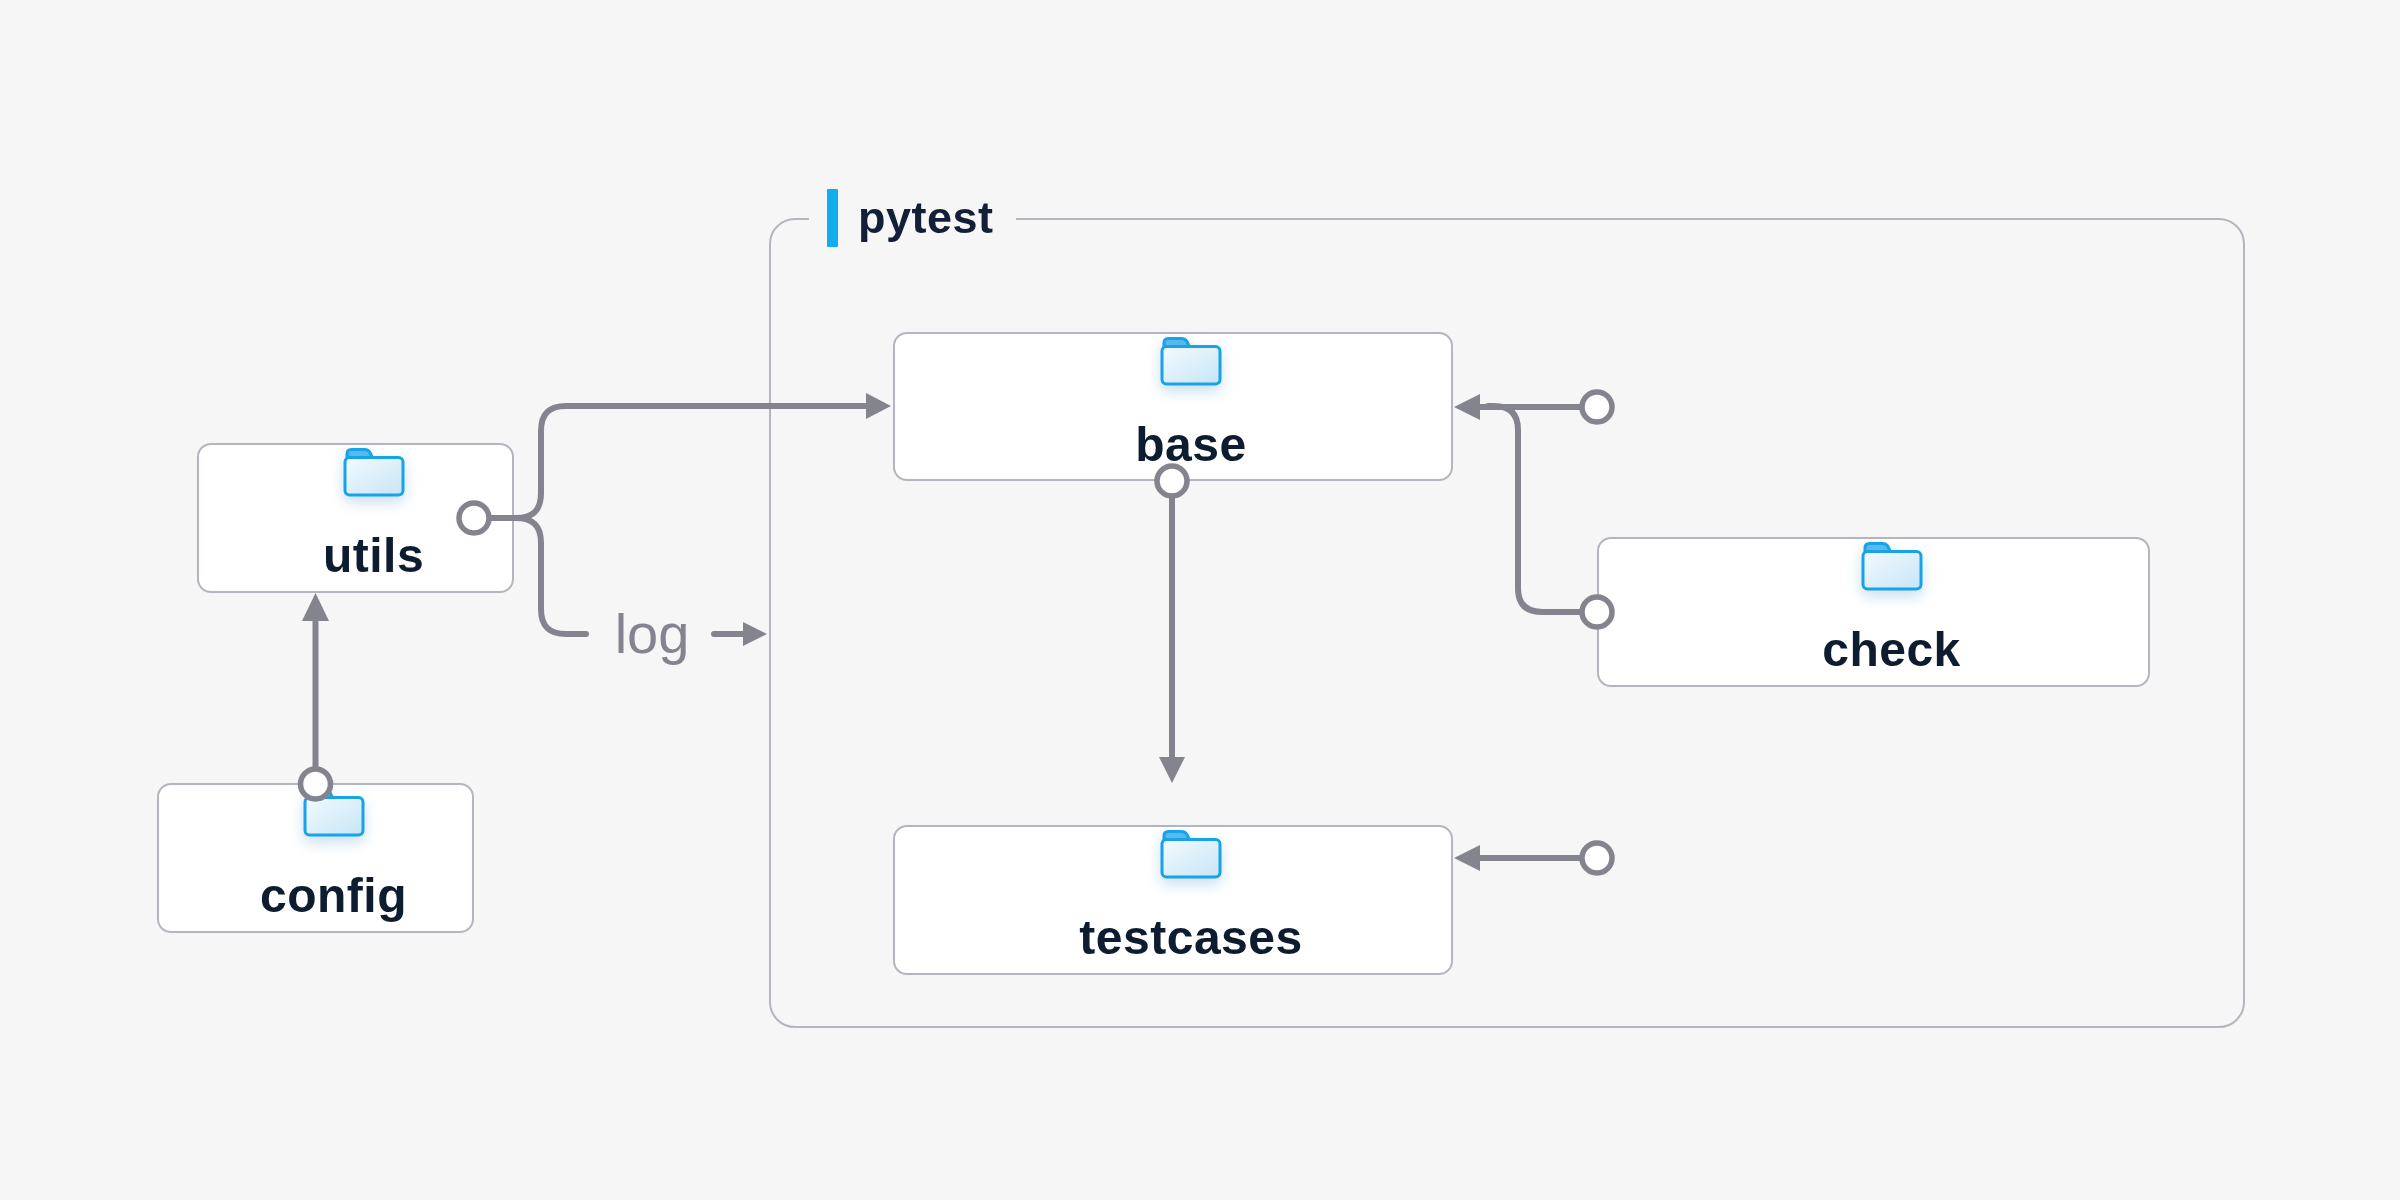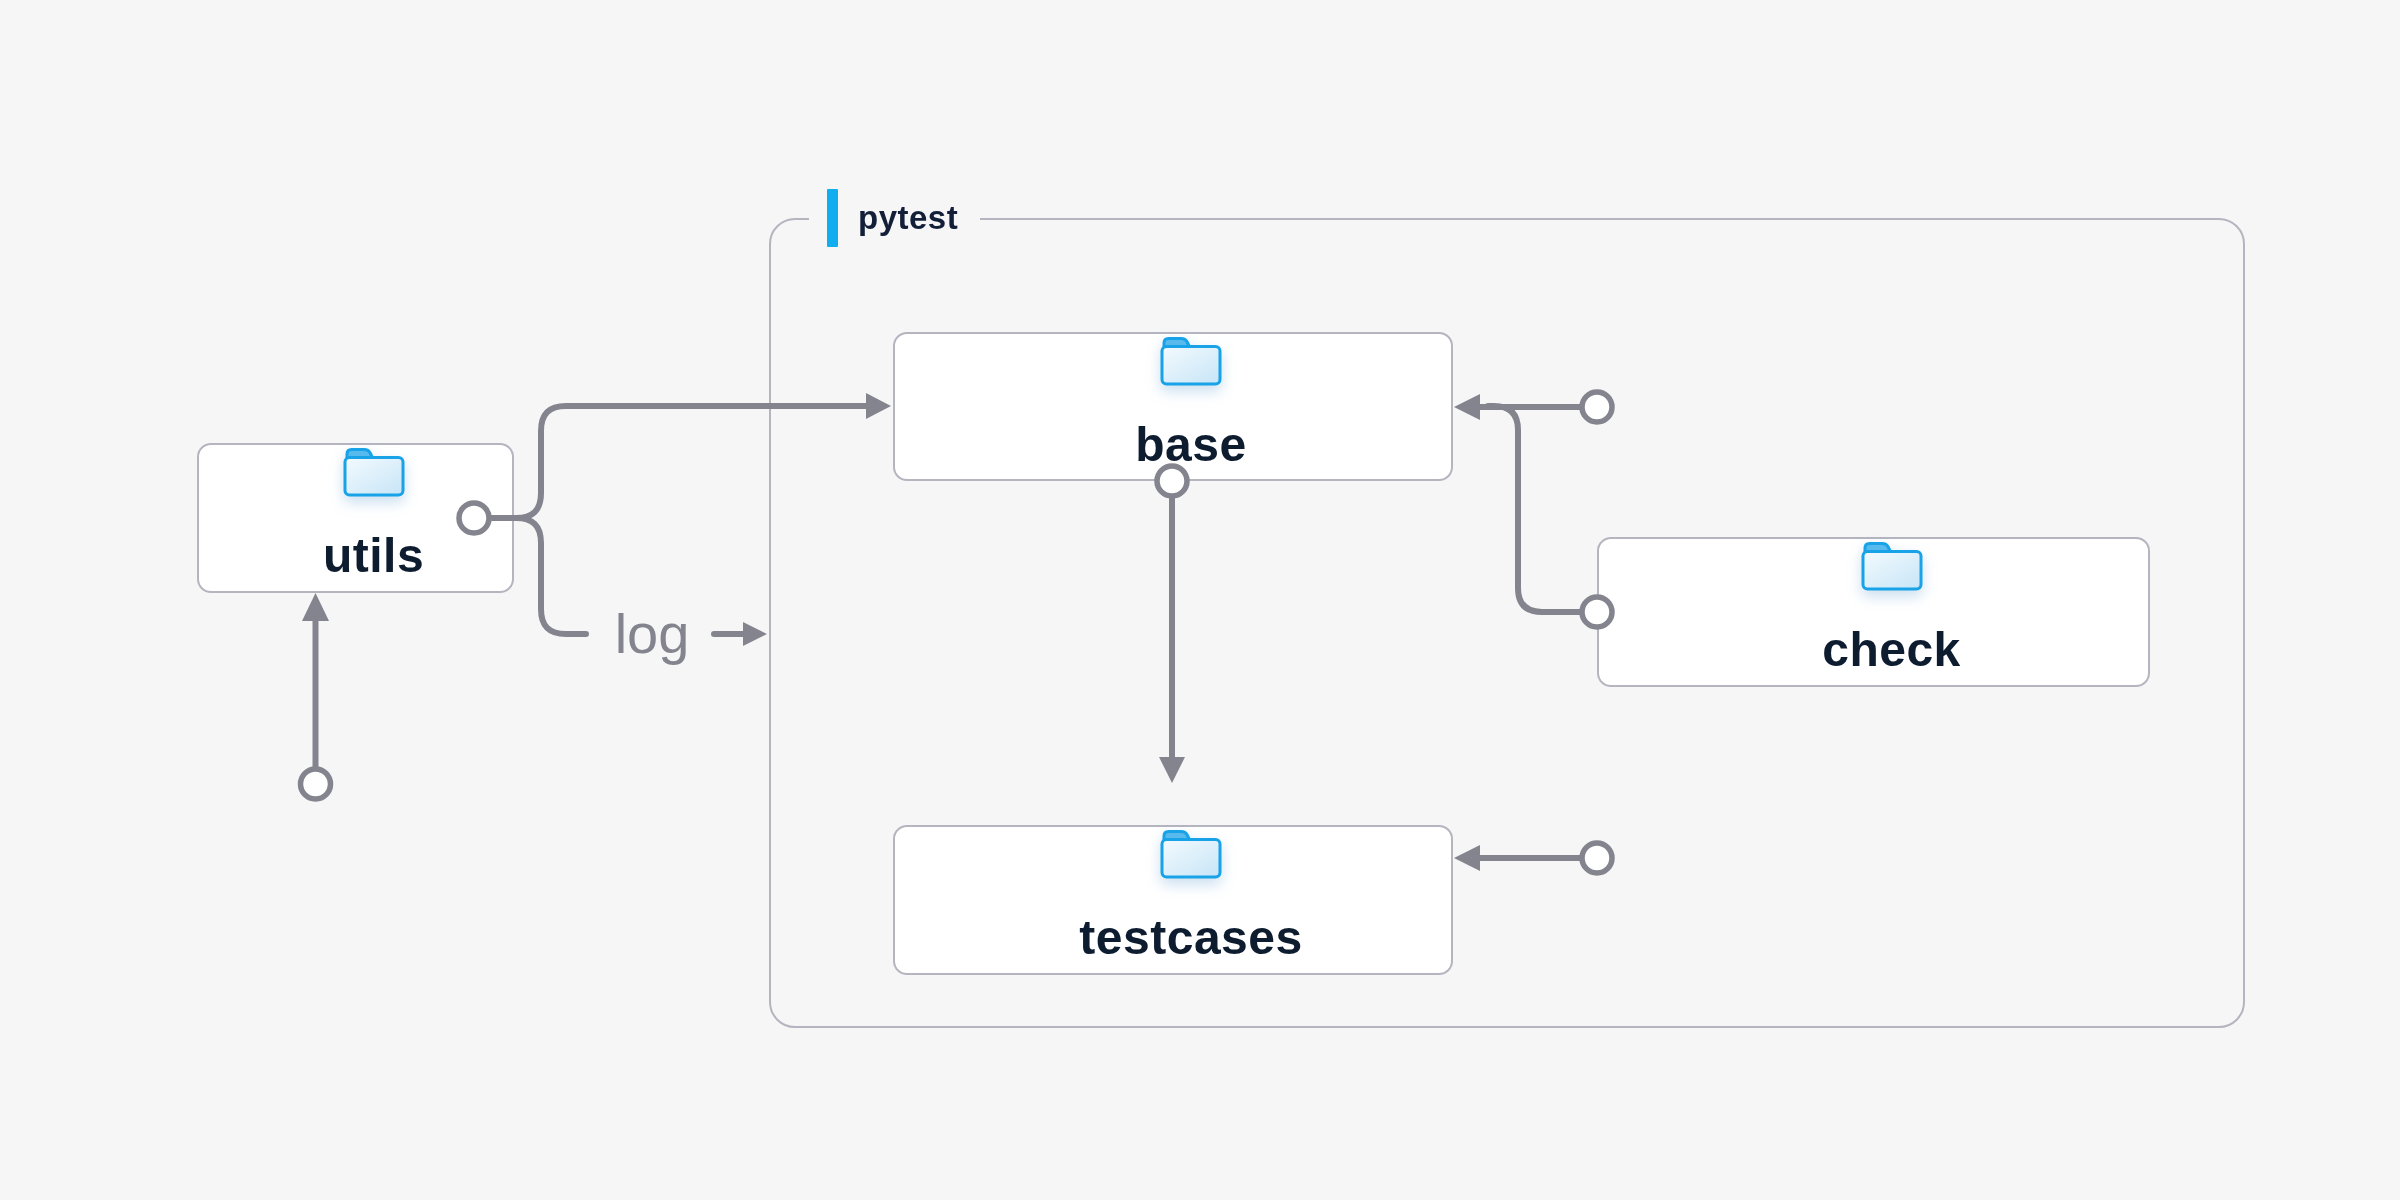--- a/index.html
+++ b/index.html
@@ -35,21 +35,21 @@
     background: #f6f6f7;
     z-index: 6;
   }
   .accent-bar {
     display: block;
     width: 11px; height: 58px;
     background: #10aeee;
     border-radius: 1px;
   }
   .group-text {
-    font-size: 33px;
+    font-size: 45px;
     font-weight: bold;
     color: #131f38;
     letter-spacing: 0.5px;
   }
   
   .node {
     position: absolute;
     background: #ffffff;
     border: 2.5px solid #b5b5c0;
     border-radius: 14px;
@@ -175,20 +175,26 @@
     </div>
   </div>
 
   <div class="node n-utils">
     <svg class="folder" viewBox="0 0 64 53">
         <use href="#folder-glyph"></use>
       </svg>
     <span class="label">utils</span>
   </div>
 
+  <div class="node n-config">
+    <svg class="folder" viewBox="0 0 64 53">
+        <use href="#folder-glyph"></use>
+      </svg>
+    <span class="label">config</span>
+  </div>
 
   <div class="node n-base">
     <svg class="folder" viewBox="0 0 64 53">
         <use href="#folder-glyph"></use>
       </svg>
     <span class="label">base</span>
   </div>
 
   <div class="node n-testcases">
     <svg class="folder" viewBox="0 0 64 53">

